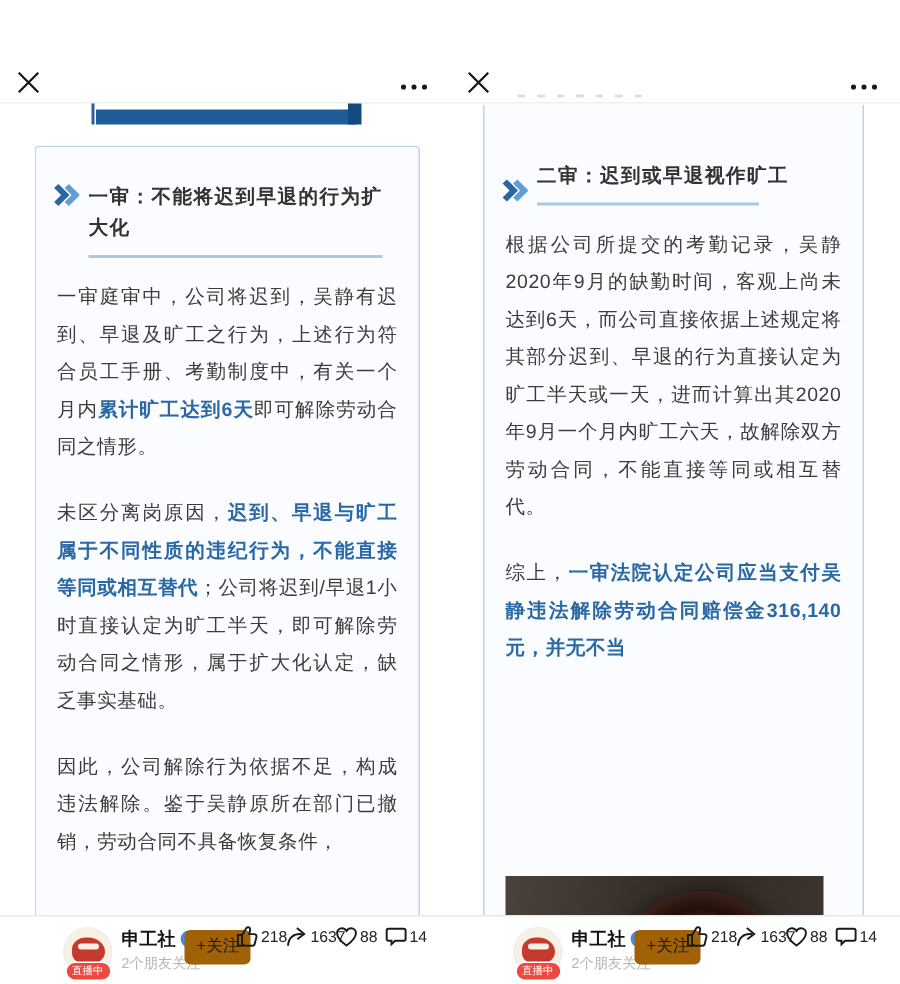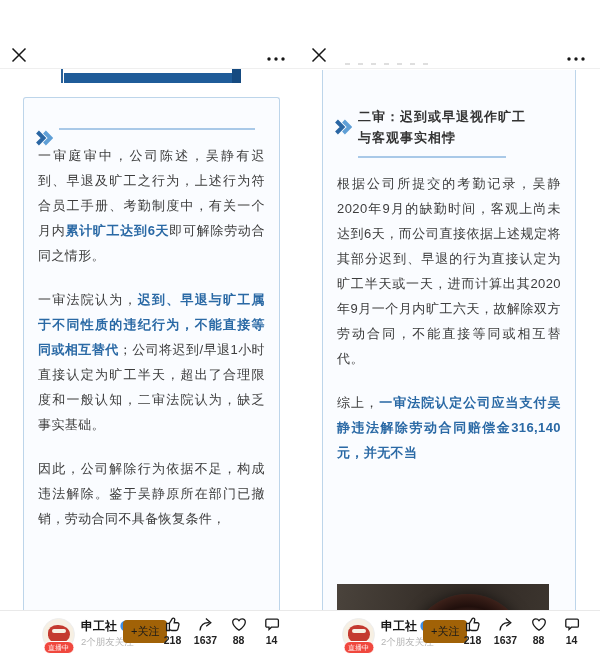--- a/index.html
+++ b/index.html
@@ -60,21 +60,21 @@
     border-radius:45% 55% 50% 45%;}
   .av-blob2{position:absolute;left:9px;top:10px;width:14px;height:4px;background:#f7f0e3;border-radius:2px;}
   .live{position:absolute;left:50%;transform:translateX(-50%);bottom:-4px;background:#f0483e;color:#fff;
     font-size:7px;line-height:1;padding:2px 4px;border-radius:7px;border:1px solid #fff;white-space:nowrap;}
   .acct-name{position:absolute;left:81px;top:7px;font-size:12px;font-weight:bold;color:#141414;cursor:pointer;}
   .vbadge{display:inline-block;vertical-align:-2px;margin-left:3px;}
   .acct-sub{position:absolute;left:81px;top:25px;font-size:9.5px;color:#b5b5b5;}
   .follow{position:absolute;left:123px;top:9px;height:23px;line-height:23px;padding:0 8px;
     font-size:11px;color:#1a1a1a;background:#a16207;border-radius:4px;cursor:pointer;}
   .actions{position:absolute;left:156px;top:4px;display:flex;}
-  .action{width:33px;display:flex;flex-direction:column;align-items:center;cursor:pointer;font-weight:bold;}
+  .action{width:33px;display:flex;flex-direction:row;align-items:center;cursor:pointer;}
   .aicon{height:17px;}
   .acount{font-size:10.5px;color:#222;margin-top:2px;}
 </style>
 </head>
 <body>
 
 <div class="panel" id="panel-left">
   <div class="topbar">
     <span class="close-btn">
       <svg width="18" height="18" viewBox="0 0 18 18">
@@ -95,25 +95,29 @@
   <div class="banner-block"></div>
 
   <div class="card">
     <div class="card-head">
       <span class="chev">
         <svg width="18" height="16" viewBox="0 0 18 16">
             <path d="M2.5 2 L8.5 8 L2.5 14" stroke="#2a66a3" stroke-width="4" fill="none"></path>
             <path d="M9.5 2 L15.5 8 L9.5 14" stroke="#5f9fd6" stroke-width="4" fill="none"></path>
           </svg>
       </span>
+      <div class="card-title">
+        <span>一审：不能将迟到早退的行为扩大化</span>
+
+      </div>
       <div class="title-underline"></div>
     </div>
     <div class="paras">
-        <div class="para"><span>一审庭审中，公司陈述，吴静有迟到、早退及旷工之行为，上述行为符合员工手册、考勤制度中，有关一个月内</span><span class="hl">累计旷工达到6天</span><span>即可解除劳动合同之情形。</span></div>
-        <div class="para"><span>一审法院认为，</span><span class="hl">迟到、早退与旷工属于不同性质的违纪行为，不能直接等同或相互替代</span><span>；公司将迟到/早退1小时直接认定为旷工半天，超出了合理限度和一般认知，二审法院认为，缺乏事实基础。</span></div>
+        <div class="para"><span>一审庭审中，公司将迟到，吴静有迟到、早退及旷工之行为，上述行为符合员工手册、考勤制度中，有关一个月内</span><span class="hl">累计旷工达到6天</span><span>即可解除劳动合同之情形。</span></div>
+        <div class="para"><span>未区分离岗原因，</span><span class="hl">迟到、早退与旷工属于不同性质的违纪行为，不能直接等同或相互替代</span><span>；公司将迟到/早退1小时直接认定为旷工半天，即可解除劳动合同之情形，属于扩大化认定，缺乏事实基础。</span></div>
         <div class="para"><span>因此，公司解除行为依据不足，构成违法解除。鉴于吴静原所在部门已撤销，劳动合同不具备恢复条件，</span></div>
       </div>
   </div>
 
   <div class="bottombar">
     <div class="avatar">
       <div class="av-blob"></div>
       <div class="av-blob2"></div>
       <div class="live">直播中</div>
     </div>
@@ -175,21 +179,20 @@
   <div class="card">
     <div class="card-head">
       <span class="chev">
         <svg width="18" height="16" viewBox="0 0 18 16">
             <path d="M2.5 2 L8.5 8 L2.5 14" stroke="#2a66a3" stroke-width="4" fill="none"></path>
             <path d="M9.5 2 L15.5 8 L9.5 14" stroke="#5f9fd6" stroke-width="4" fill="none"></path>
           </svg>
       </span>
       <div class="card-title">
         <span>二审：迟到或早退视作旷工</span>
-        <span>与客观事实相悖</span>
       </div>
       <div class="title-underline"></div>
     </div>
     <div class="paras">
         <div class="para"><span>根据公司所提交的考勤记录，吴静2020年9月的缺勤时间，客观上尚未达到6天，而公司直接依据上述规定将其部分迟到、早退的行为直接认定为旷工半天或一天，进而计算出其2020年9月一个月内旷工六天，故解除双方劳动合同，不能直接等同或相互替代。</span></div>
         <div class="para"><span>综上，</span><span class="hl">一审法院认定公司应当支付吴静违法解除劳动合同赔偿金316,140元，并无不当</span></div>
       </div>
     <div class="photo">
       <div class="gavel"></div>
     </div>

